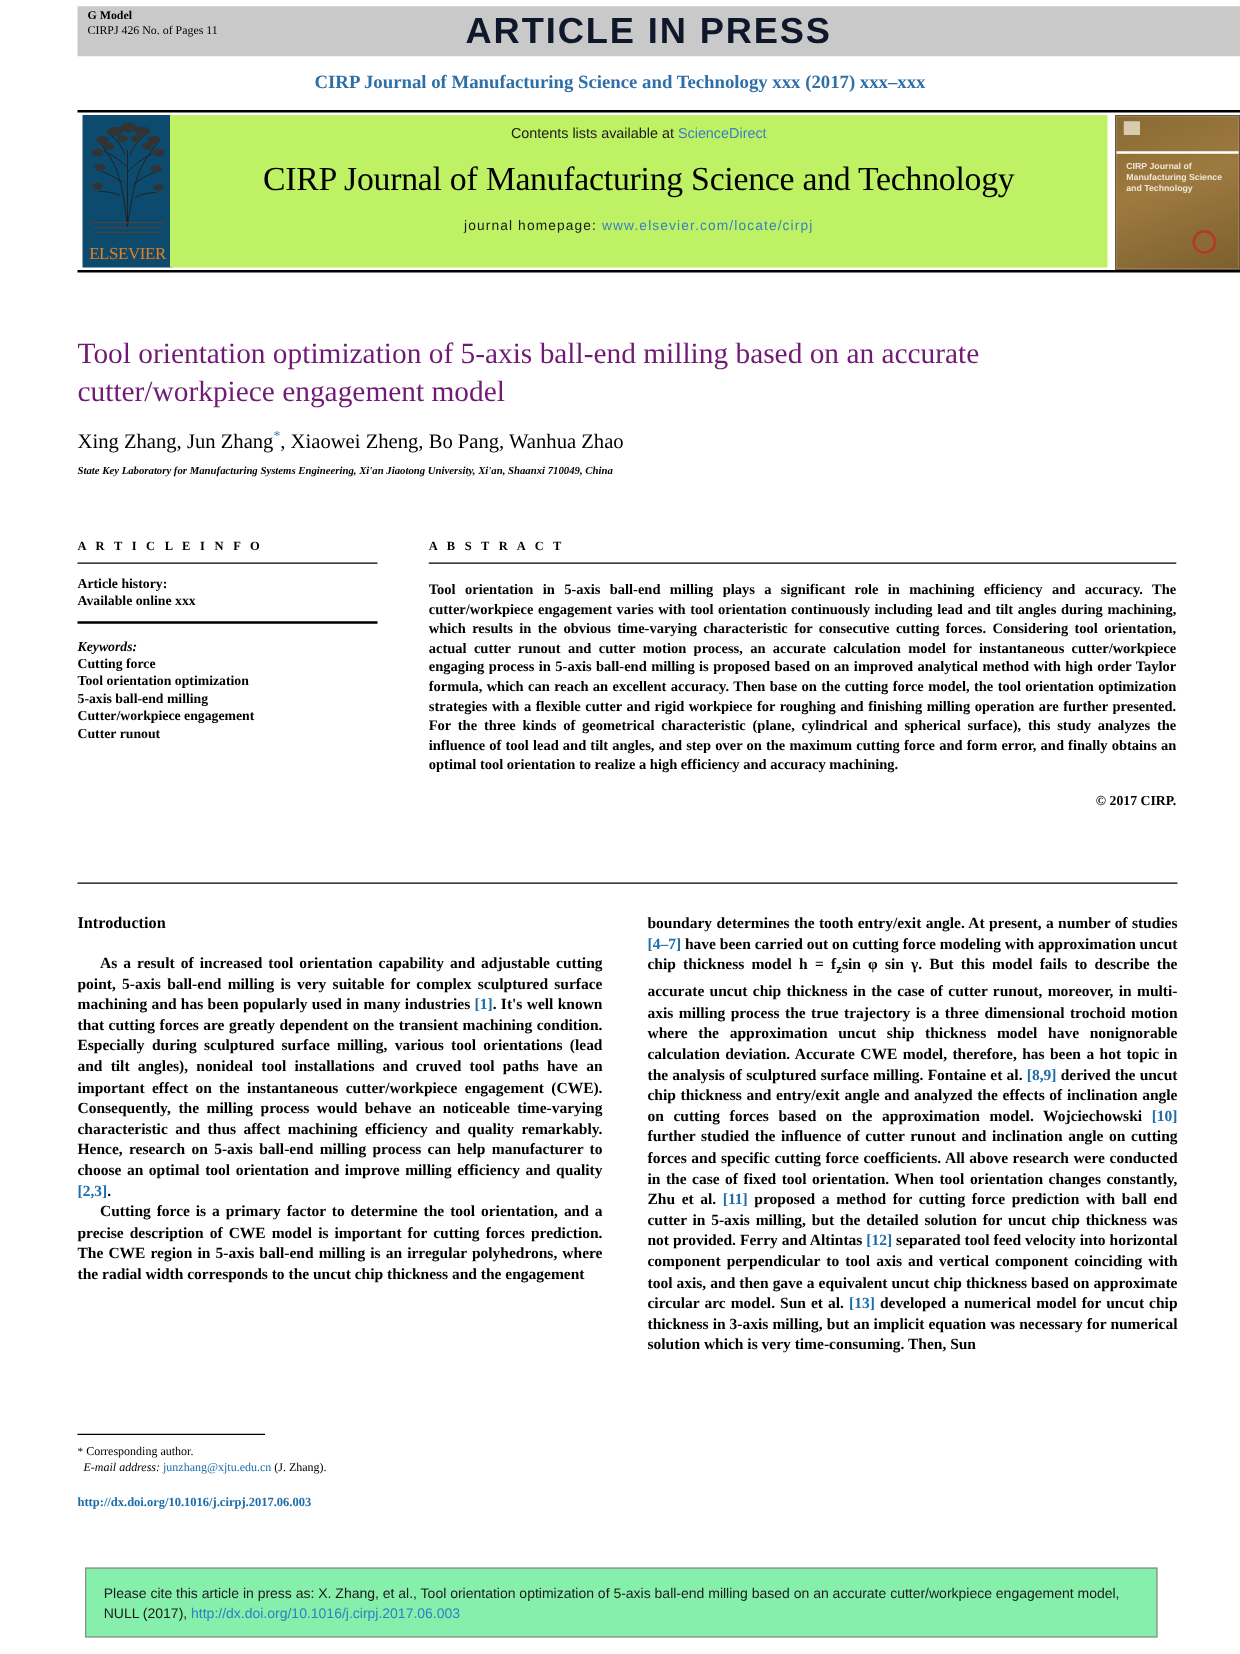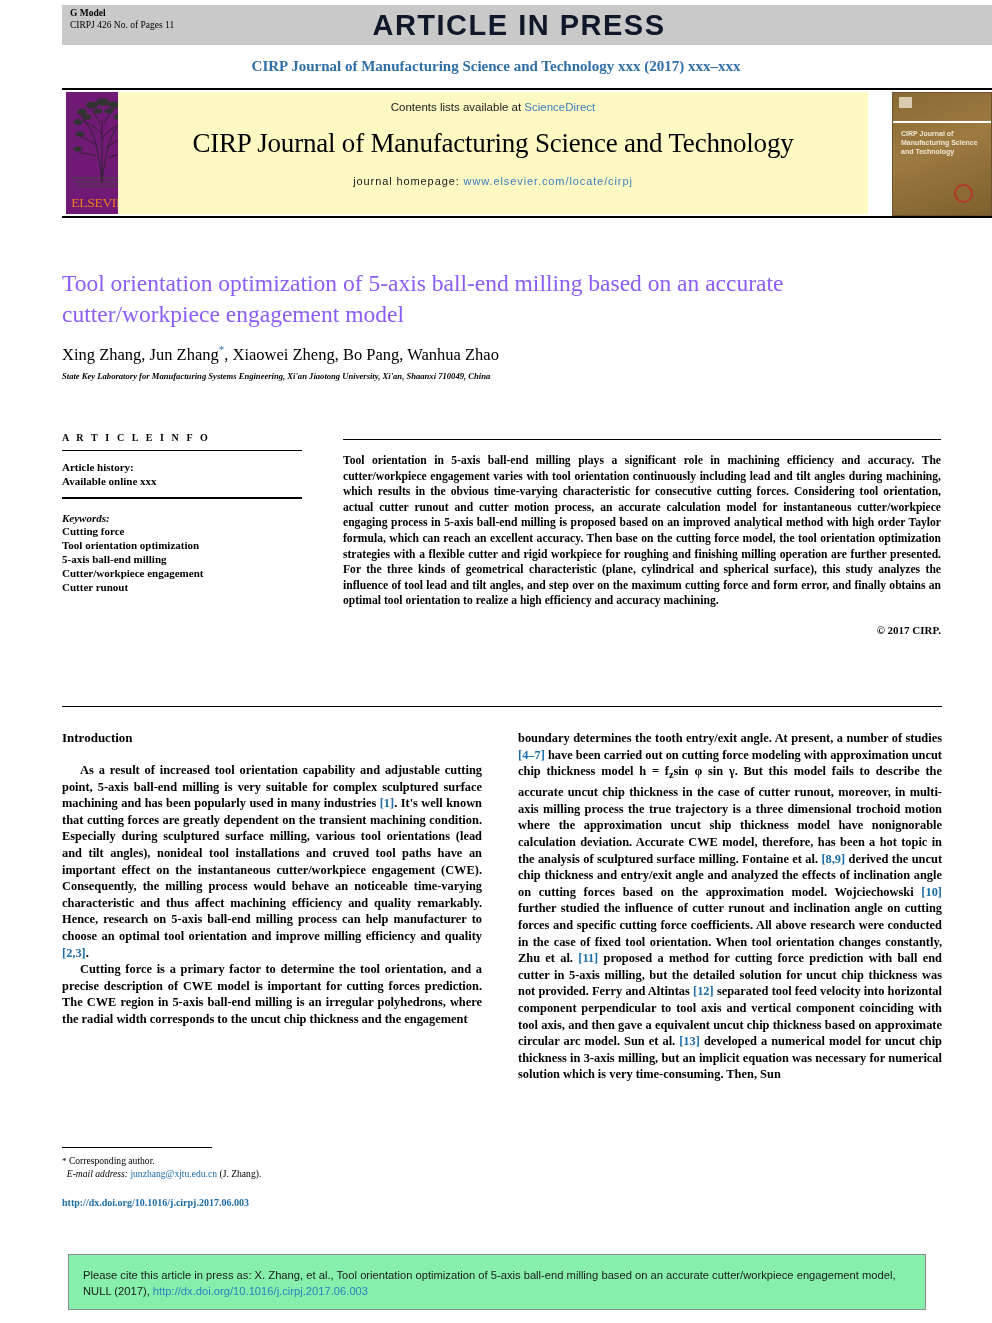--- a/index.html
+++ b/index.html
@@ -77,42 +77,42 @@
     top: 92px;
     width: 930px;
     height: 122px;
   }
   .elsevier-box {
     position: absolute;
     left: 4px;
     top: 0;
     width: 72px;
     height: 122px;
-    background: #701a75;
+    background: #0c4a6e;
   }
   .tree-svg { position: absolute; left: 4px; top: 2px; }
   .elsevier-word {
     position: absolute;
     left: 0;
     bottom: 3px;
     width: 72px;
     text-align: center;
     font-family: "Liberation Serif", serif;
     font-size: 13.5px;
     letter-spacing: -0.3px;
     font-weight: normal;
     color: #ef7d1a;
   }
   .center-box {
     position: absolute;
-    left: 56px;
+    left: 74px;
     top: 0;
     width: 750px;
     height: 122px;
-    background: #fef9c3;
+    background: #bef264;
     text-align: center;
   }
   .contents-line {
     margin-top: 9px;
     font-family: "Liberation Sans", sans-serif;
     font-size: 11.5px;
     color: #1a1a1a;
   }
   .contents-line a { color: #3a7fc1; text-decoration: none; }
   .journal-title {
@@ -179,21 +179,21 @@
 
   
   .art-title {
     position: absolute;
     left: 62px;
     top: 268px;
     width: 840px;
     font-family: "Liberation Serif", serif;
     font-size: 23.5px;
     line-height: 31px;
-    color: #8b5cf6;
+    color: #701a75;
   }
   .authors {
     position: absolute;
     left: 62px;
     top: 343px;
     width: 840px;
     font-family: "Liberation Serif", serif;
     font-size: 16.5px;
     color: #000;
   }
@@ -460,20 +460,21 @@
     <div class="kw-head">Keywords:</div>
     <div class="kw-item">Cutting force</div>
     <div class="kw-item">Tool orientation optimization</div>
     <div class="kw-item">5-axis ball-end milling</div>
     <div class="kw-item">Cutter/workpiece engagement</div>
     <div class="kw-item">Cutter runout</div>
   </div>
 </div>
 
 <div class="abs-col">
+  <div class="sec-head">A B S T R A C T</div>
   <div class="thin-rule"></div>
   <div class="abstract-text">Tool orientation in 5-axis ball-end milling plays a significant role in machining efficiency and accuracy. The cutter/workpiece engagement varies with tool orientation continuously including lead and tilt angles during machining, which results in the obvious time-varying characteristic for consecutive cutting forces. Considering tool orientation, actual cutter runout and cutter motion process, an accurate calculation model for instantaneous cutter/workpiece engaging process in 5-axis ball-end milling is proposed based on an improved analytical method with high order Taylor formula, which can reach an excellent accuracy. Then base on the cutting force model, the tool orientation optimization strategies with a flexible cutter and rigid workpiece for roughing and finishing milling operation are further presented. For the three kinds of geometrical characteristic (plane, cylindrical and spherical surface), this study analyzes the influence of tool lead and tilt angles, and step over on the maximum cutting force and form error, and finally obtains an optimal tool orientation to realize a high efficiency and accuracy machining.</div>
   <div class="copyright">© 2017 CIRP.</div>
 </div>
 
 <div class="body-rule"></div>
 
 <div class="col-left">
   <h2 class="section">Introduction</h2>
   <p class="para"><span>As a result of increased tool orientation capability and adjustable cutting point, 5-axis ball-end milling is very suitable for complex sculptured surface machining and has been popularly used in many industries </span><span class="ref">[1]</span><span>. It's well known that cutting forces are greatly dependent on the transient machining condition. Especially during sculptured surface milling, various tool orientations (lead and tilt angles), nonideal tool installations and cruved tool paths have an important effect on the instantaneous cutter/workpiece engagement (CWE). Consequently, the milling process would behave an noticeable time-varying characteristic and thus affect machining efficiency and quality remarkably. Hence, research on 5-axis ball-end milling process can help manufacturer to choose an optimal tool orientation and improve milling efficiency and quality </span><span class="ref">[2,3]</span><span>.</span></p>

